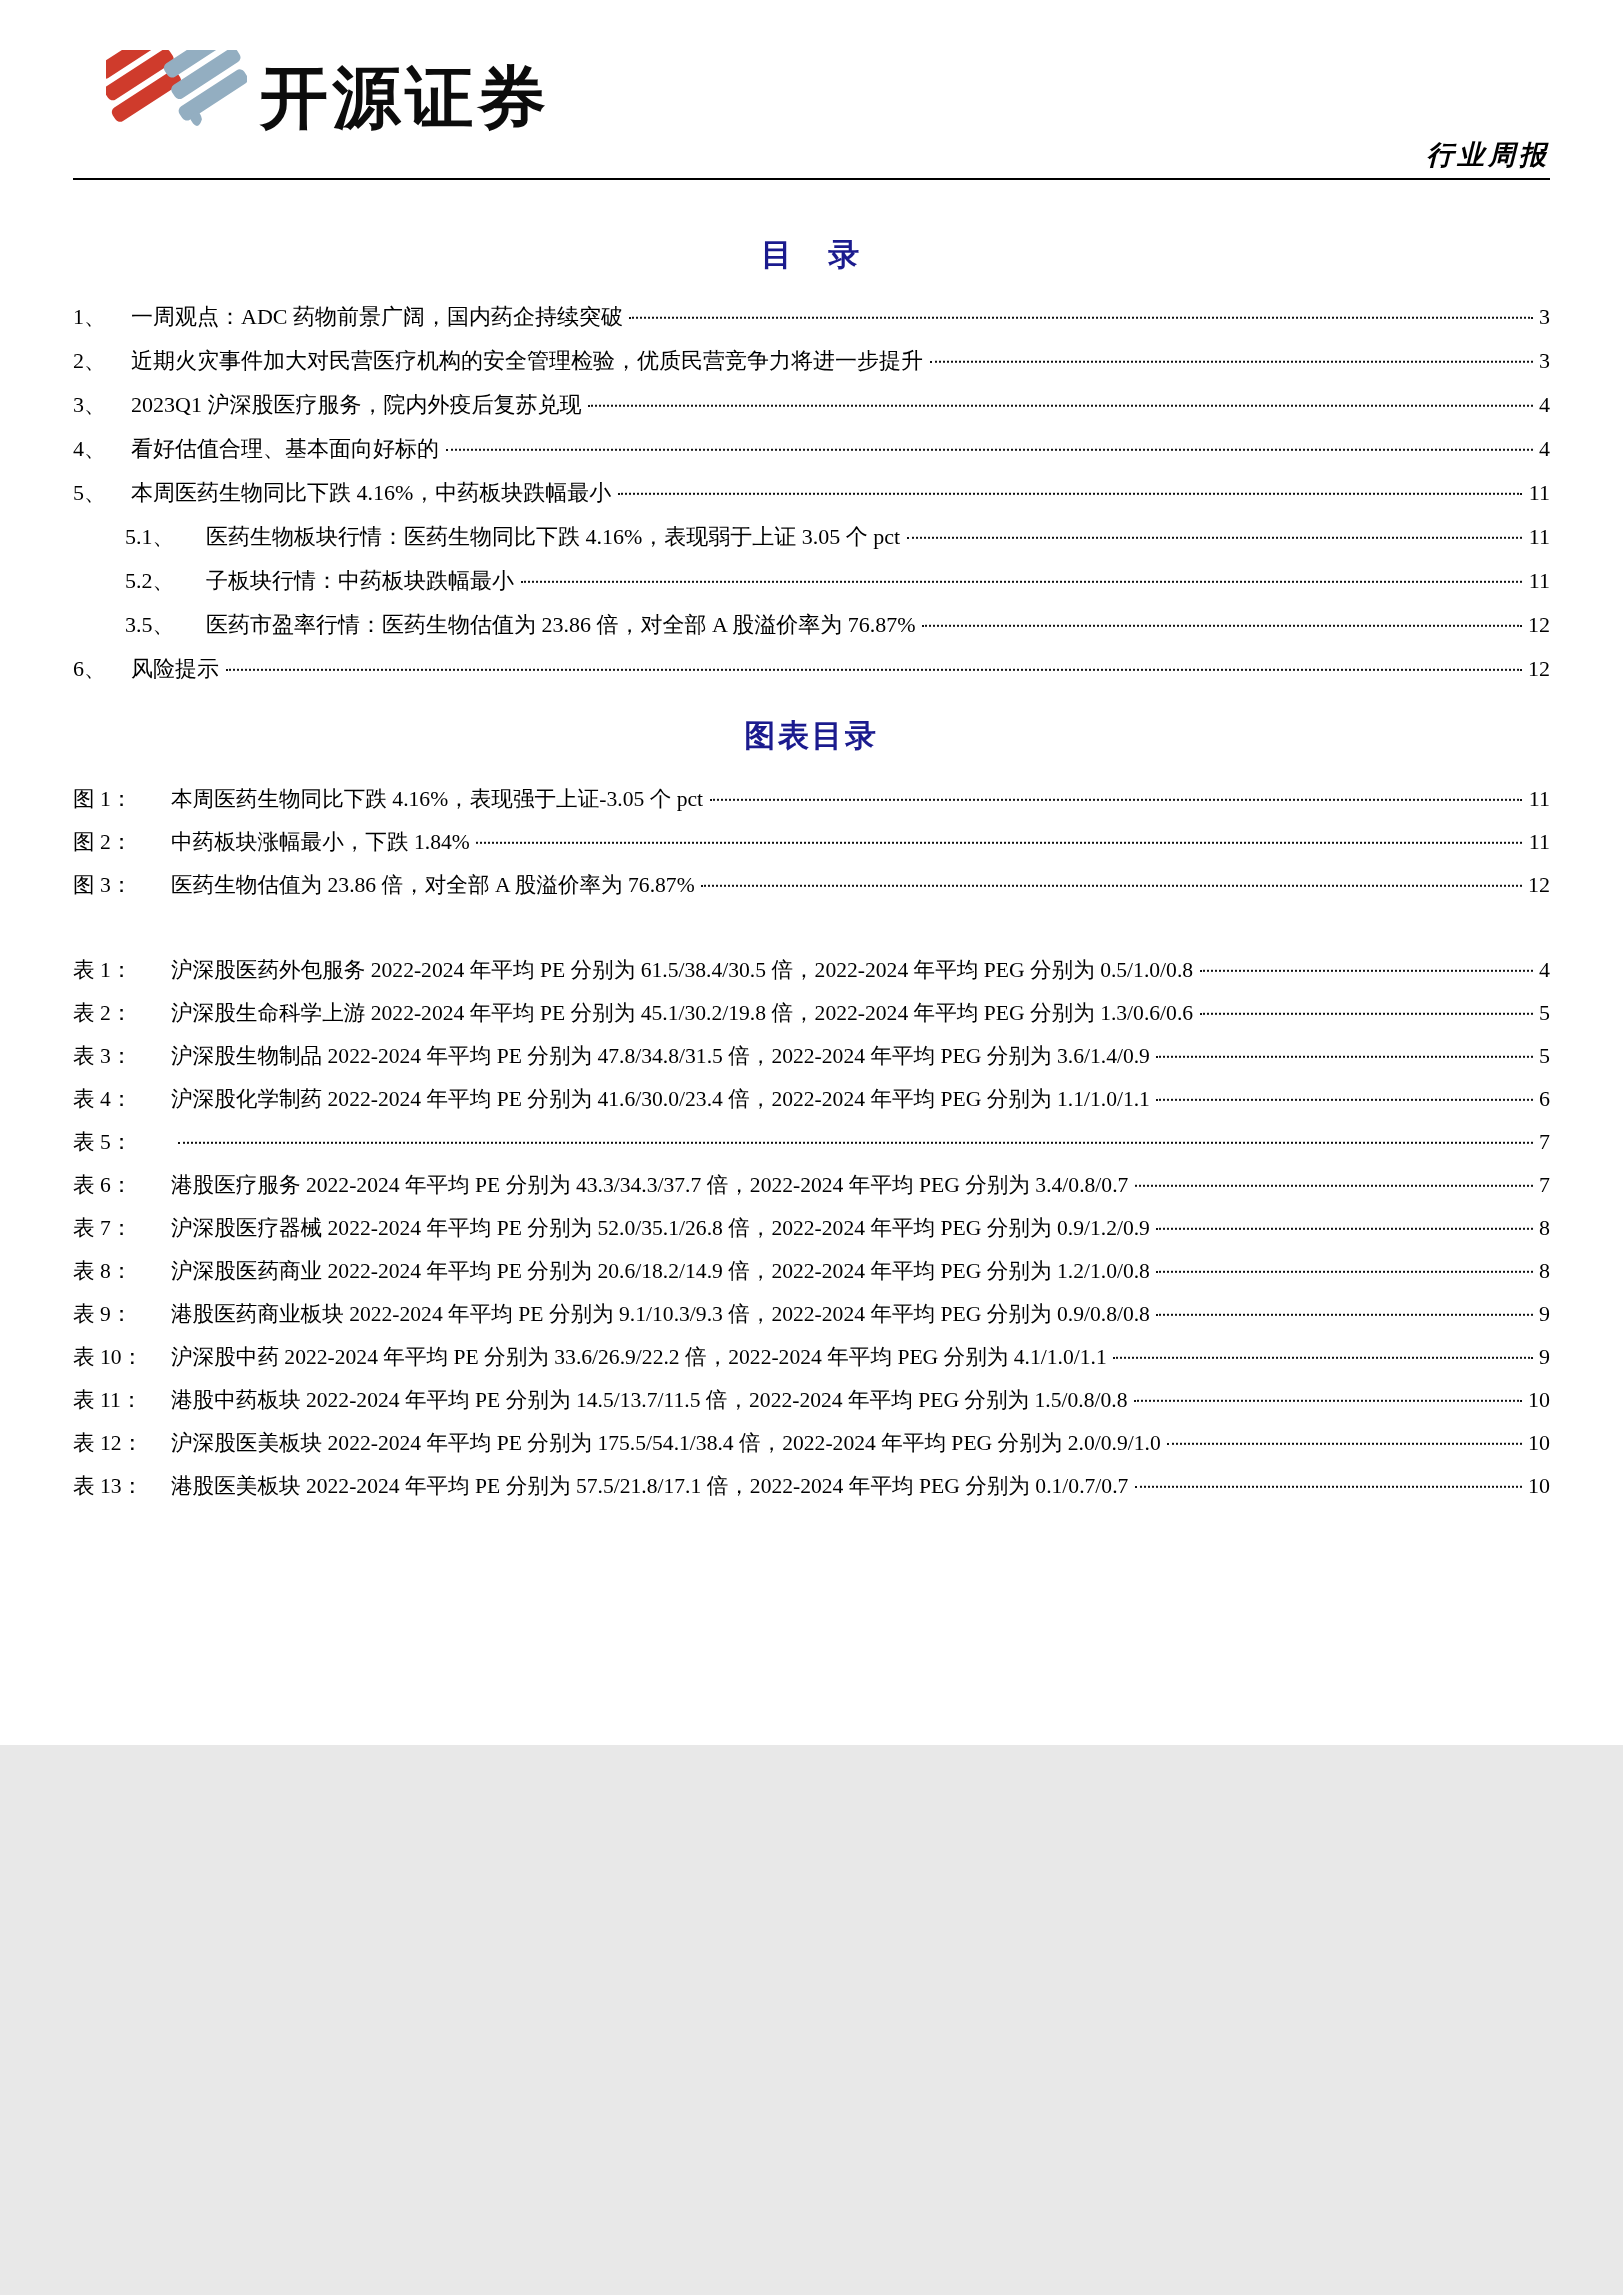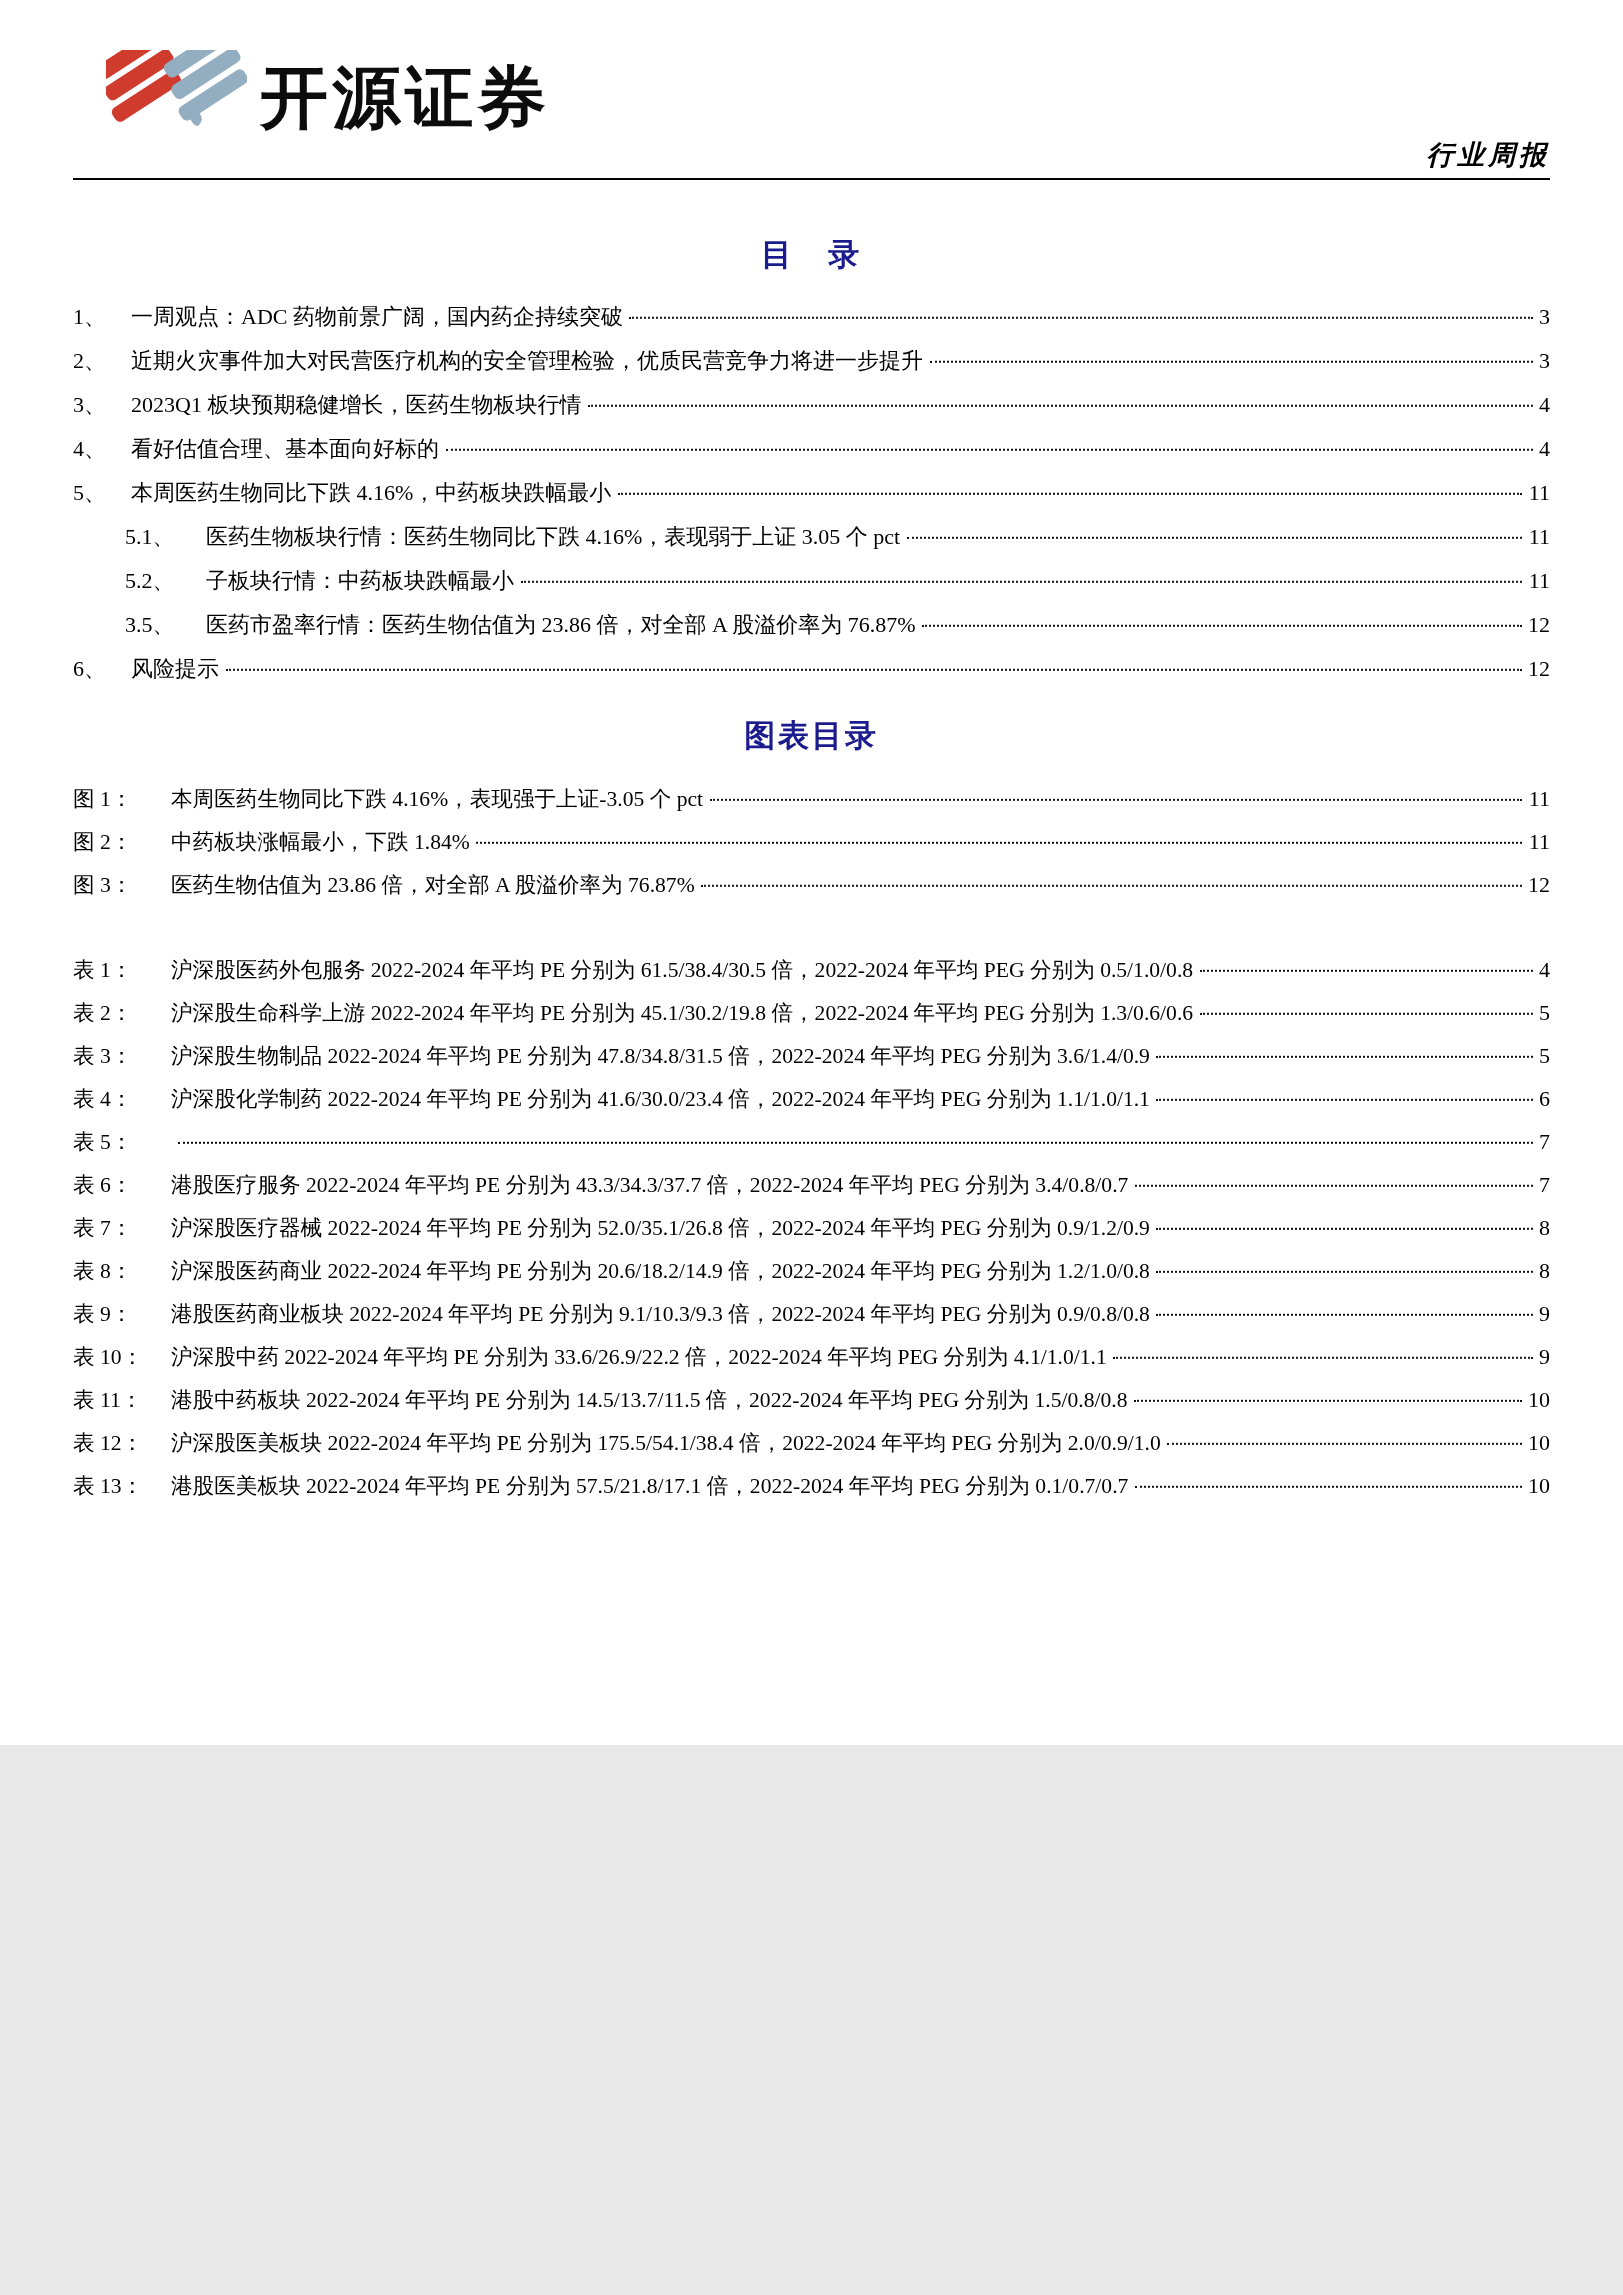--- a/index.html
+++ b/index.html
@@ -110,21 +110,21 @@
 
   <div class="toc-row">
     <span class="num">2、</span>
     <span class="ttl">近期火灾事件加大对民营医疗机构的安全管理检验，优质民营竞争力将进一步提升</span>
     <span class="leader"></span>
     <span class="pg">3</span>
   </div>
 
   <div class="toc-row">
     <span class="num">3、</span>
-    <span class="ttl">2023Q1 板块预期稳健增长，医药生物板块行情</span>
+    <span class="ttl">2023Q1 沪深股医疗服务，院内外疫后复苏兑现</span>
     <span class="leader"></span>
     <span class="pg">4</span>
   </div>
 
   <div class="toc-row">
     <span class="num">4、</span>
     <span class="ttl">看好估值合理、基本面向好标的</span>
     <span class="leader"></span>
     <span class="pg">4</span>
   </div>

